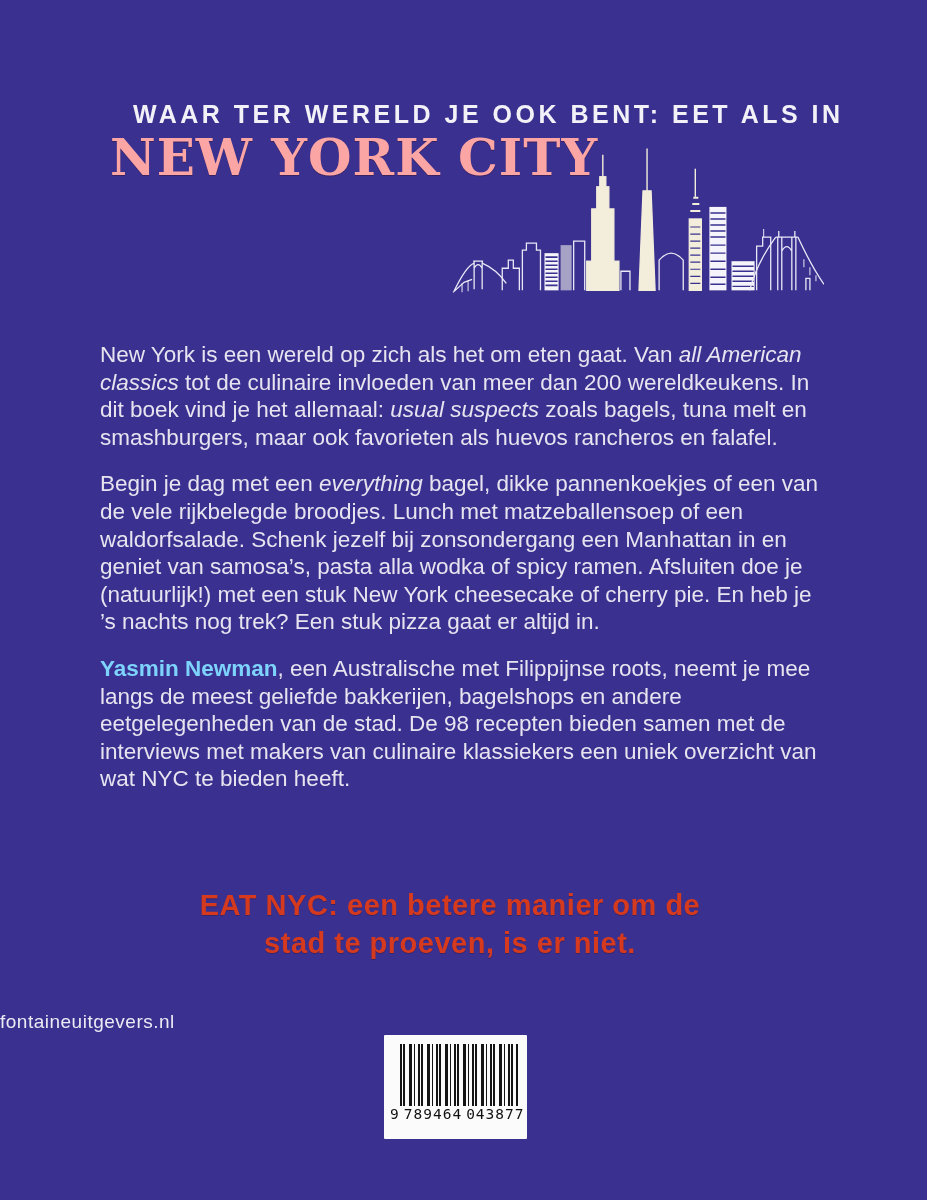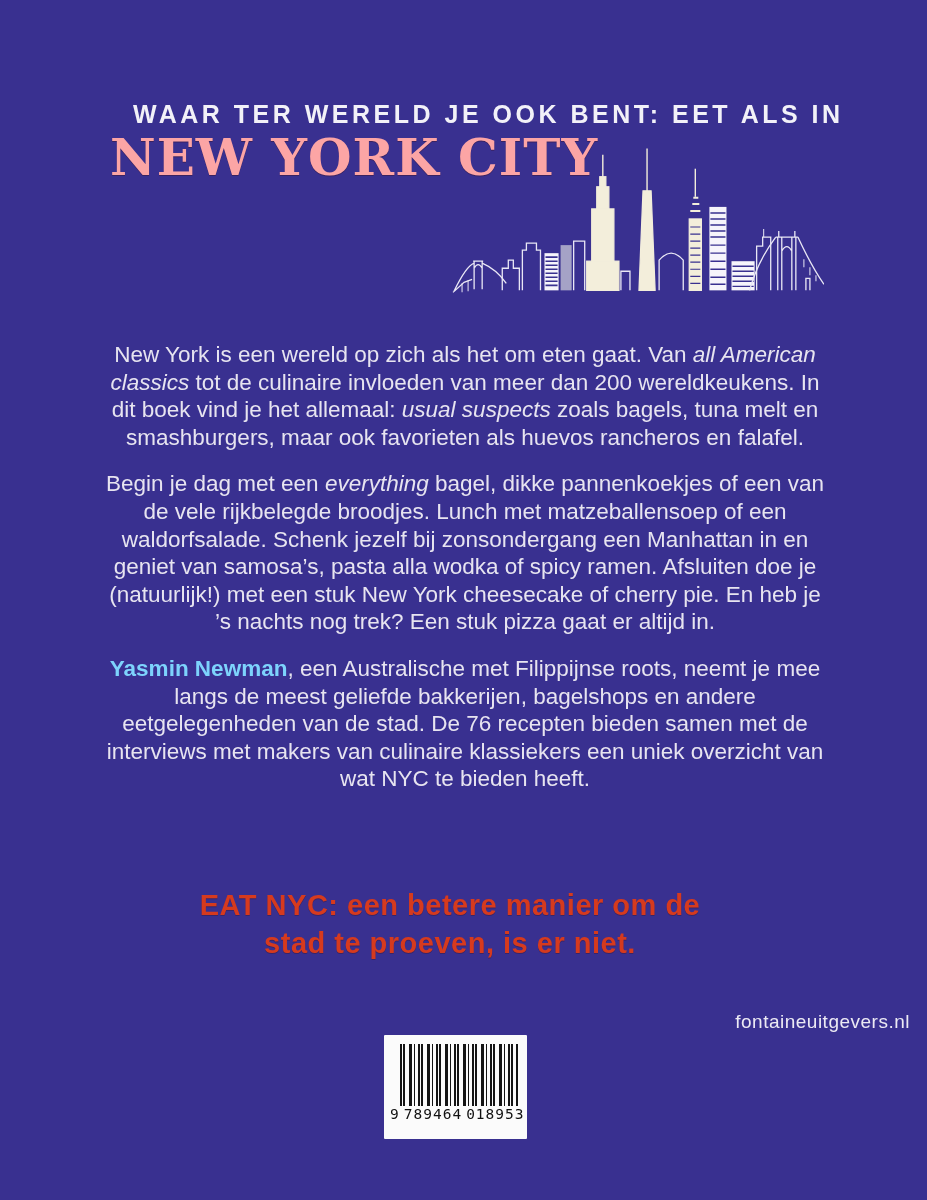--- a/index.html
+++ b/index.html
@@ -25,39 +25,38 @@
     text-shadow:0 1px 0 rgba(60,10,10,.35);
   }
   .skyline{
     position:absolute;left:452px;top:148px;width:372px;height:152px;
   }
   
   .body-copy{
     position:absolute;left:100px;top:341px;width:730px;
     color:#e7e4f0;
     font-size:22.5px;line-height:27.6px;
-    text-align:center;
   }
   .body-copy p{margin:0 0 19px 0;}
   .it{font-style:italic;}
   .bd{font-weight:700;color:#7dd3fc;}
   
   .quote{
     position:absolute;left:90px;top:886px;width:720px;
     text-align:center;
     color:#d63a1e;
     font-family:Liberation Sans, sans-serif;
     font-weight:700;font-size:29px;line-height:38px;
     letter-spacing:.5px;
     text-shadow:0 1px 0 rgba(60,10,10,.3);
   }
   
   .website{
     position:absolute;left:0;top:1011px;width:910px;
-    text-align:right;color:#eceaf4;font-size:19px;letter-spacing:.5px;
+    text-align:left;color:#eceaf4;font-size:19px;letter-spacing:.5px;
   }
   .barcode-box{
     position:absolute;left:384px;top:1035px;width:143px;height:104px;
     background:#fbfbfb;border-radius:1px;
   }
   .barcode-bars{
     position:absolute;left:16px;right:9px;top:9px;height:62px;
     background:repeating-linear-gradient(90deg,
       #141414 0 2px,#fbfbfb 2px 3px,
       #141414 3px 5px,#fbfbfb 5px 9px,
@@ -136,35 +135,35 @@
     <path d="M322,88 Q304,112 296,141 M344,88 Q358,118 370,135"></path>
     <path d="M350,110 V118 M356,118 V126 M362,126 V132" stroke-width="1"></path>
     <path d="M352,141 V129 h4 v12"></path>
   </svg>
 
   <div class="body-copy">
     <p><span>New York is een wereld op zich als het om eten gaat. Van </span><span class="it">all American classics</span><span> tot de culinaire invloeden van meer dan 200 wereldkeukens. In dit boek vind je het allemaal: </span><span class="it">usual suspects</span><span> zoals bagels, tuna melt en smashburgers, maar ook favorieten als huevos rancheros en falafel.</span></p>
 
     <p><span>Begin je dag met een </span><span class="it">everything</span><span> bagel, dikke pannenkoekjes of een van de vele rijkbelegde broodjes. Lunch met matzeballensoep of een waldorfsalade. Schenk jezelf bij zonsondergang een Manhattan in en geniet van samosa’s, pasta alla wodka of spicy ramen. Afsluiten doe je (natuurlijk!) met een stuk New York cheesecake of cherry pie. En heb je ’s nachts nog trek? Een stuk pizza gaat er altijd in.</span></p>
 
-    <p><span class="bd">Yasmin Newman</span><span>, een Australische met Filippijnse roots, neemt je mee langs de meest geliefde bakkerijen, bagelshops en andere eetgelegenheden van de stad. De 76 recepten bieden samen met de interviews met makers van culinaire klassiekers een uniek overzicht van wat NYC te bieden heeft.</span></p>
+    <p><span class="bd">Yasmin Newman</span><span>, een Australische met Filippijnse roots, neemt je mee langs de meest geliefde bakkerijen, bagelshops en andere eetgelegenheden van de stad. De 98 recepten bieden samen met de interviews met makers van culinaire klassiekers een uniek overzicht van wat NYC te bieden heeft.</span></p>
   </div>
 
   <div class="quote">
     <div>EAT NYC: een betere manier om de</div>
     <div>stad te proeven, is er niet.</div>
   </div>
 
   <div class="website">fontaineuitgevers.nl</div>
 
   <div class="barcode-box">
     <div class="barcode-bars"></div>
     <div class="guard g1"></div>
     <div class="guard g2"></div>
     <div class="guard g3"></div>
     <div class="isbn">
       <span>9</span>
       <span>789464</span>
-      <span>018953</span>
+      <span>043877</span>
     </div>
   </div>
 
 </div>
 
 </body></html>

